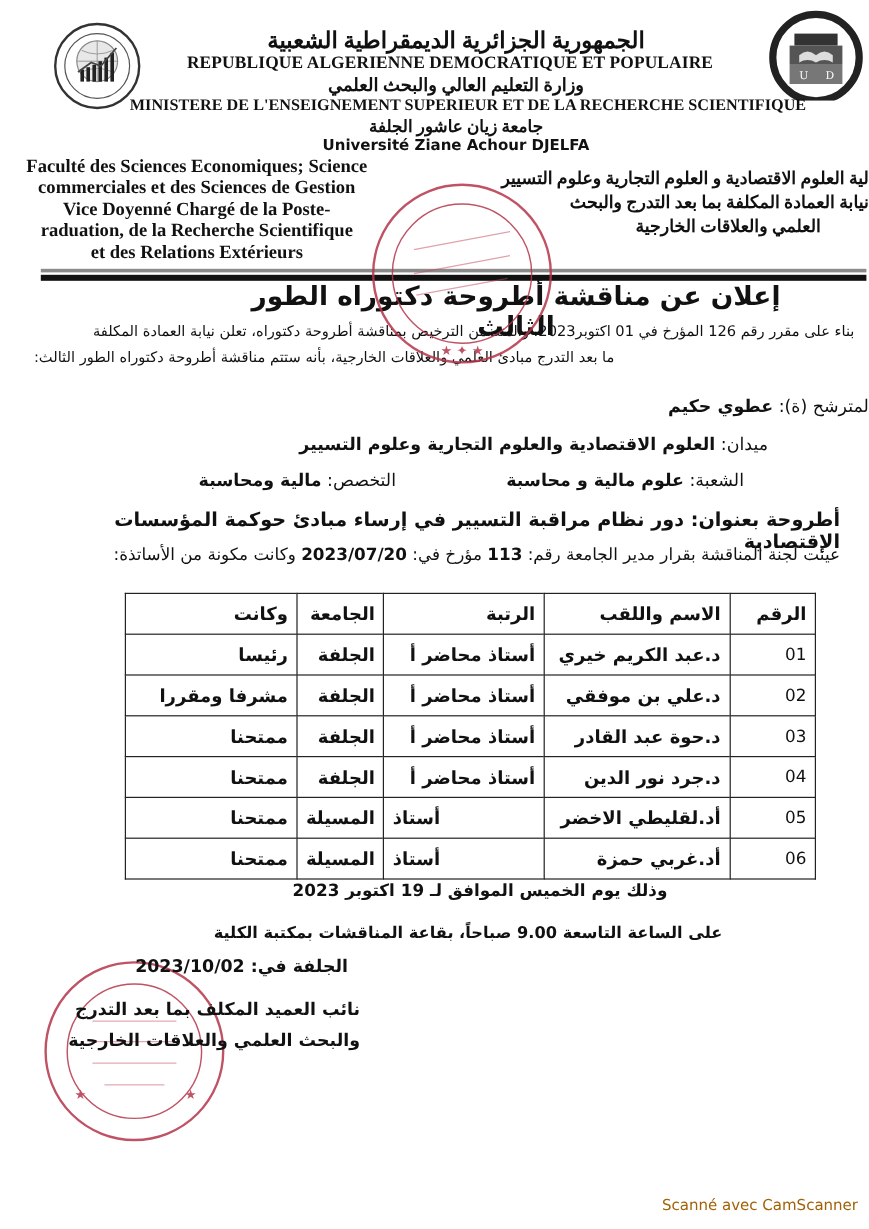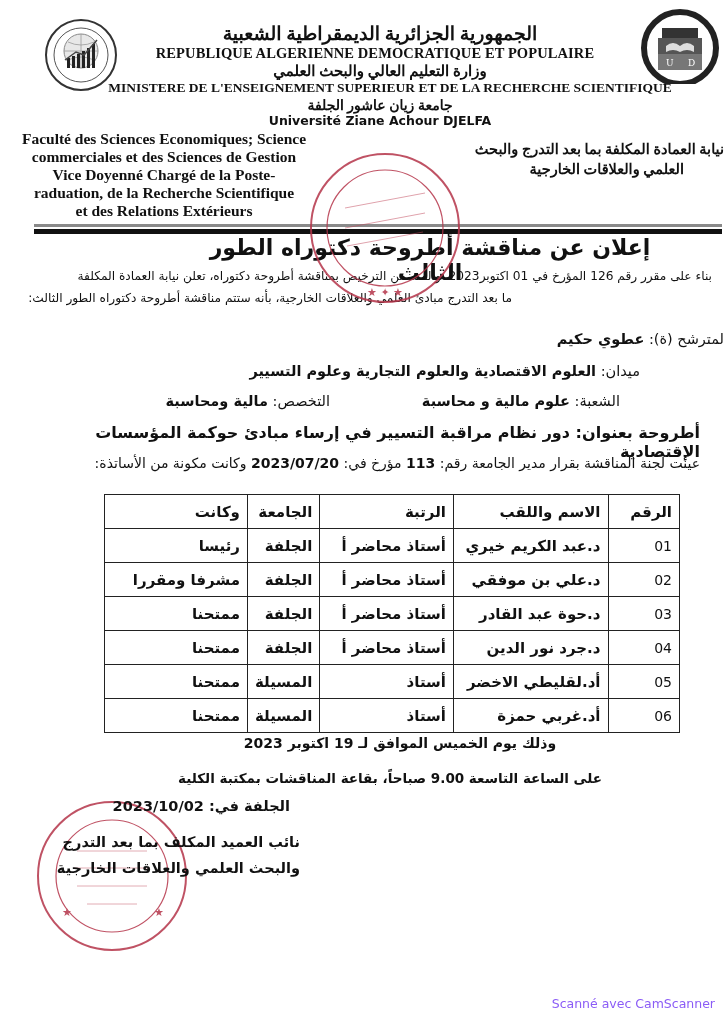--- a/index.html
+++ b/index.html
@@ -46,33 +46,33 @@
     
     #jury-table { position: absolute; left: 104px; top: 494px; width: 576px; border-collapse: collapse; direction: rtl; }
     #jury-table th, #jury-table td { border: 1.5px solid #222; height: 33px; padding: 0 7px; font-size: 15px; text-align: right; white-space: nowrap; }
     #jury-table th { font-weight: bold; }
     #jury-table td { font-weight: bold; }
     #jury-table .c-num { width: 58px; text-align: right; font-weight: normal; font-family: "DejaVu Sans", sans-serif; font-size: 14px; }
     #jury-table .c-name { width: 140px; }
     #jury-table .c-rank { width: 120px; text-align: right; }
     #jury-table .c-univ { width: 56px; text-align: right; }
     #jury-table .c-role { width: 130px; }
-    #jury-table .c-rank-center { text-align: right; }
+    #jury-table .c-rank-center { text-align: left; }
 
     #date-line { left: 180px; top: 735px; width: 440px; font-size: 14px; }
     #time-line { left: 150px; top: 770px; width: 480px; font-size: 13.5px; }
 
     #sig-date { left: 60px; top: 798px; width: 230px; font-size: 14.5px; }
     #sig-title-1 { left: 40px; top: 834px; width: 260px; font-size: 14.5px; text-align: right; }
     #sig-title-2 { left: 40px; top: 860px; width: 260px; font-size: 14.5px; text-align: right; }
 
     #stamp-top { left: 305px; top: 148px; width: 160px; height: 160px; }
     #stamp-bottom { left: 32px; top: 796px; width: 160px; height: 160px; }
 
-    #footer-watermark { left: 535px; top: 996px; width: 180px; font-size: 12.5px; color: #8b5cf6; text-align: right; }
+    #footer-watermark { left: 535px; top: 996px; width: 180px; font-size: 12.5px; color: #a16207; text-align: right; }
   </style>
 </head>
 <body>
 
 <div id="logo-left" class="abs">
   <svg width="74" height="74" viewBox="0 0 74 74">
     <circle cx="37" cy="37" r="35" fill="none" stroke="#333" stroke-width="2"></circle>
     <circle cx="37" cy="37" r="27" fill="none" stroke="#555" stroke-width="1"></circle>
     <circle cx="37" cy="33" r="17" fill="#e8e8e8" stroke="#888" stroke-width="1"></circle>
     <path d="M20 33 H54 M37 16 V50 M24 24 Q37 30 50 24 M24 42 Q37 36 50 42" stroke="#999" fill="none" stroke-width="0.8"></path>
@@ -105,20 +105,21 @@
 <div id="h-fr-university" class="abs sans bold center" style="font-size:12.5px">Université Ziane Achour DJELFA</div>
 
 <div id="fr-faculty" class="abs serif bold center">
   <div>Faculté des Sciences Economiques; Science</div>
   <div>commerciales et des Sciences de Gestion</div>
   <div>Vice Doyenné Chargé de la Poste-</div>
   <div>raduation, de la Recherche Scientifique</div>
   <div>et des Relations Extérieurs</div>
 </div>
 <div id="ar-faculty" class="abs serif bold ar">
+  <div style="white-space:nowrap;overflow:hidden;">لية العلوم الاقتصادية و العلوم التجارية وعلوم التسيير</div>
   <div>نيابة العمادة المكلفة بما بعد التدرج والبحث</div>
   <div style="padding-right:40px;">العلمي والعلاقات الخارجية</div>
 </div>
 
 <div id="rule-thin" class="abs"></div>
 <div id="rule-thick" class="abs"></div>
 
 <div id="doc-title" class="abs sans bold center ar">إعلان عن مناقشة أطروحة دكتوراه الطور الثالث</div>
 
 <div id="intro-1" class="abs sans para ar">بناء على مقرر رقم 126 المؤرخ في 01 اكتوبر2023، والمتضمن الترخيص بمناقشة أطروحة دكتوراه، تعلن نيابة العمادة المكلفة</div>

